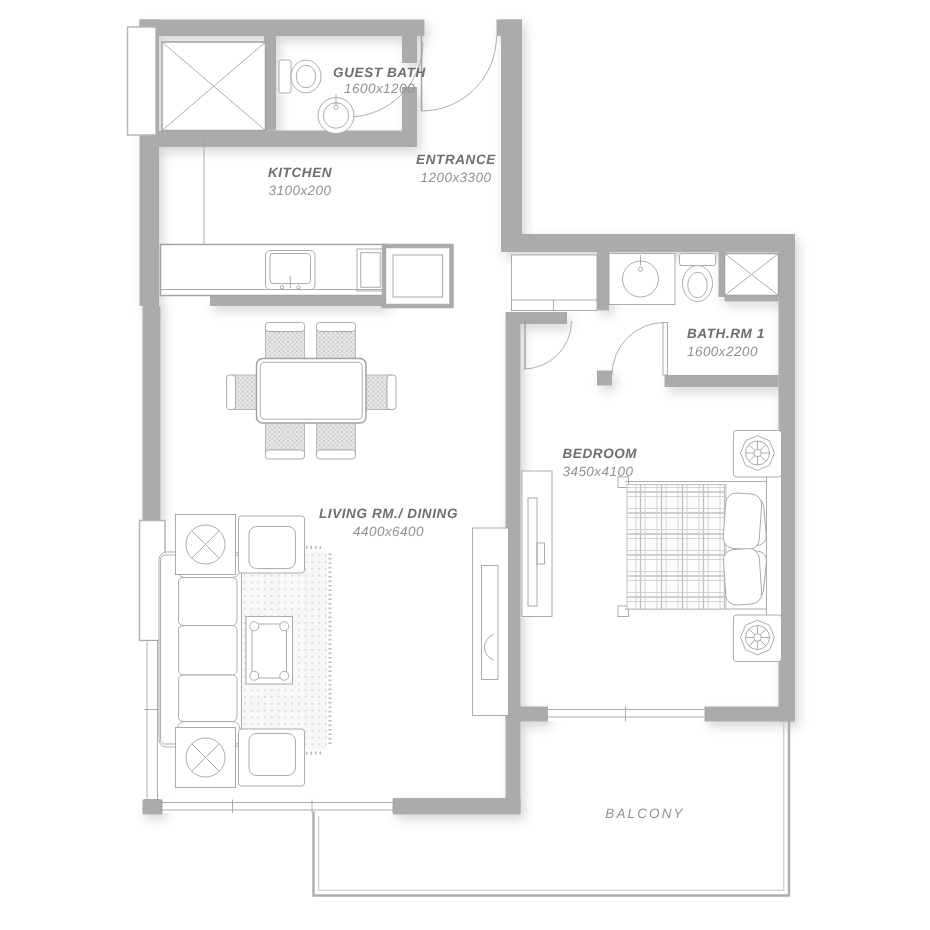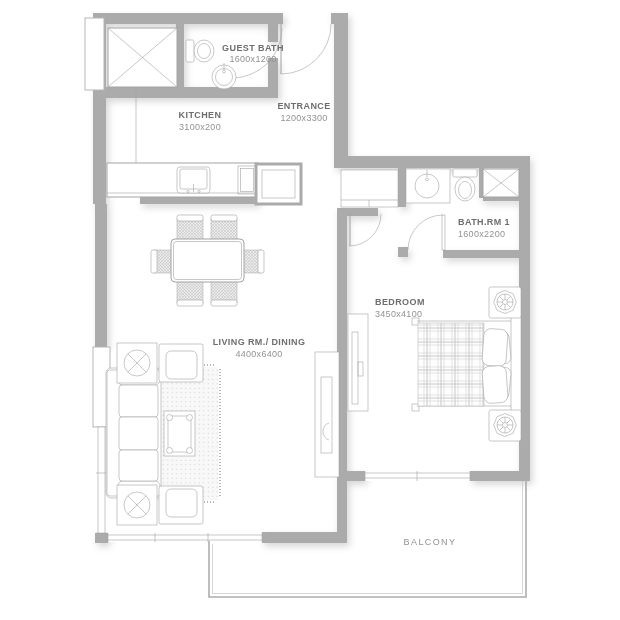--- a/index.html
+++ b/index.html
@@ -1,17 +1,17 @@
 <!DOCTYPE html>
 <html style="--bg: #ffffff; --wall: #ababab; --line: #a3a3a3; --line-light: #b5b5b5; --label: #6e6e6e; --dim: #929292;"><head>
 <meta charset="utf-8">
 <style>
   html,body{margin:0;padding:0;background:#fff;}
   #stage{position:relative;width:620px;height:620px;background:var(--bg,#fff);overflow:hidden;
-         font-family:"Liberation Sans", sans-serif;}
+         font-family:"Liberation Sans", sans-serif;font-style:italic;}
   svg{display:block}
   .wall{fill:var(--wall,#ababab);stroke:none}
   .col{fill:#fff;stroke:var(--line-light,#b5b5b5);stroke-width:1}
   .ln{fill:none;stroke:var(--line,#a3a3a3);stroke-width:1}
   .ln-thin{fill:none;stroke:var(--line,#a3a3a3);stroke-width:0.6}
   .wf{fill:#fff;stroke:var(--line,#a3a3a3);stroke-width:1}
   .wf-thin{fill:#fff;stroke:var(--line,#a3a3a3);stroke-width:0.6}
   .room-name{font-size:9px;font-weight:700;fill:var(--label,#6e6e6e);letter-spacing:0.4px}
   .room-dim{font-size:9px;font-weight:400;fill:var(--dim,#929292);letter-spacing:0.3px}
   .balcony-label{font-size:9px;font-weight:400;fill:var(--dim,#929292);letter-spacing:1.4px}

